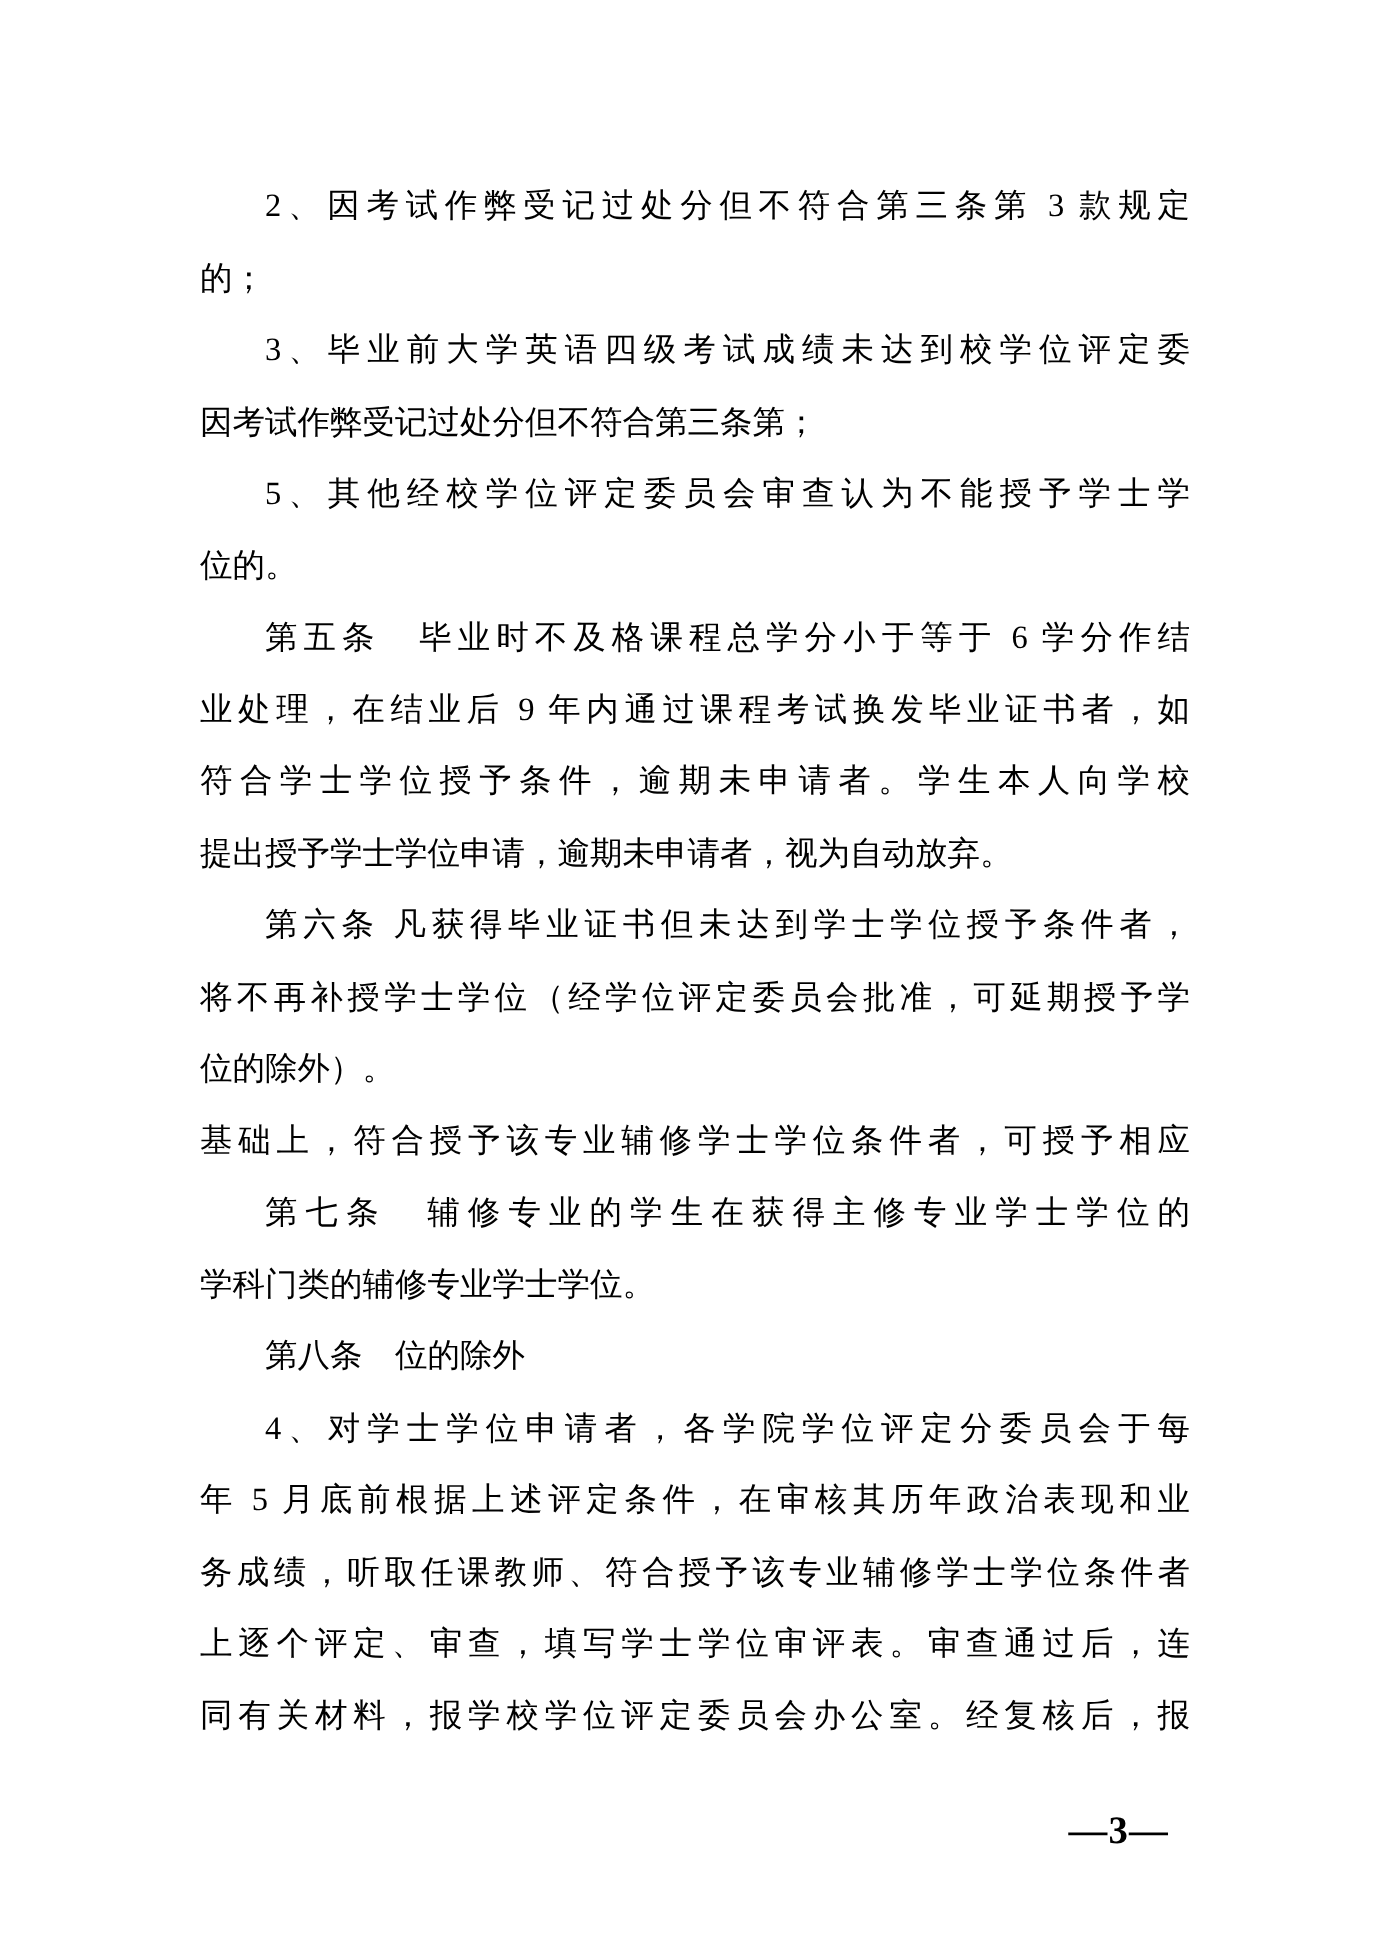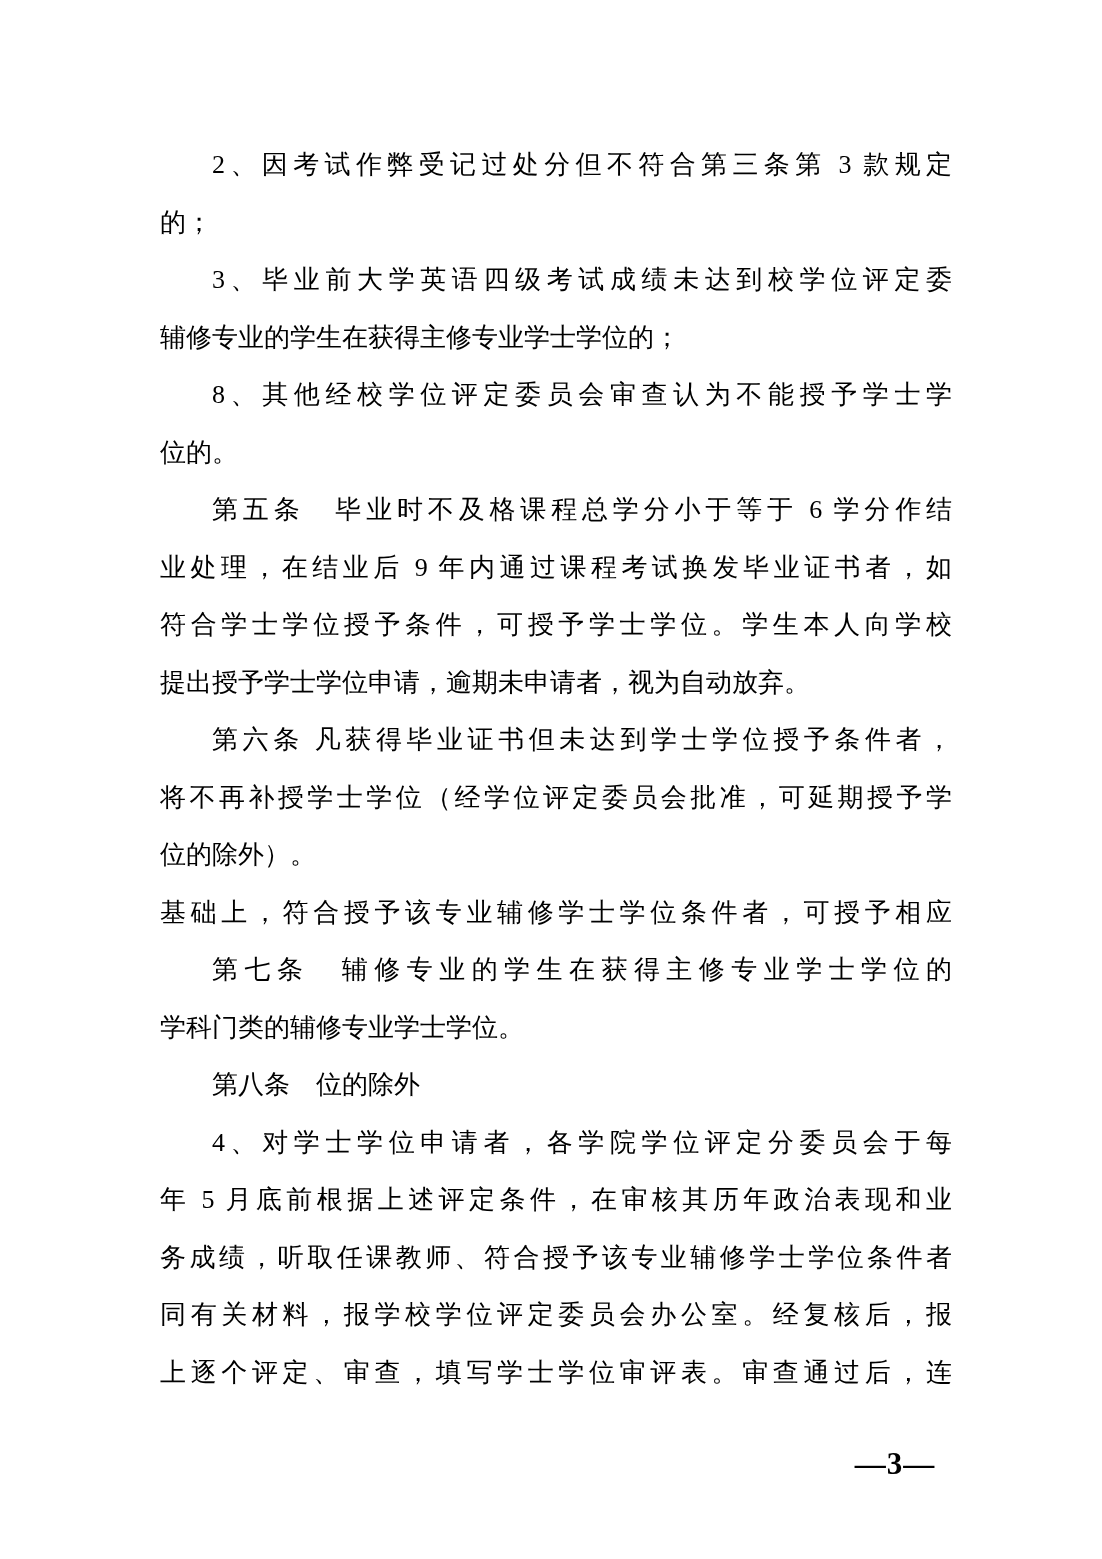--- a/index.html
+++ b/index.html
@@ -55,34 +55,34 @@
   }
 </style>
 </head>
 <body>
 
 <div class="page">
   <div class="doc-body" id="doc-body">
       <div class="line full indent">2、因考试作弊受记过处分但不符合第三条第 3 款规定</div>
       <div class="line lastline">的；</div>
       <div class="line full indent">3、毕业前大学英语四级考试成绩未达到校学位评定委</div>
-      <div class="line lastline">辅修专业的学生在获得主修专业学士学位的；</div>
-      <div class="line full indent">8、其他经校学位评定委员会审查认为不能授予学士学</div>
+      <div class="line lastline">因考试作弊受记过处分但不符合第三条第；</div>
+      <div class="line full indent">5、其他经校学位评定委员会审查认为不能授予学士学</div>
       <div class="line lastline">位的。</div>
       <div class="line full indent">第五条　毕业时不及格课程总学分小于等于 6 学分作结</div>
       <div class="line full">业处理，在结业后 9 年内通过课程考试换发毕业证书者，如</div>
-      <div class="line full">符合学士学位授予条件，可授予学士学位。学生本人向学校</div>
+      <div class="line full">符合学士学位授予条件，逾期未申请者。学生本人向学校</div>
       <div class="line lastline">提出授予学士学位申请，逾期未申请者，视为自动放弃。</div>
       <div class="line full indent">第六条 凡获得毕业证书但未达到学士学位授予条件者，</div>
       <div class="line full">将不再补授学士学位（经学位评定委员会批准，可延期授予学</div>
       <div class="line lastline">位的除外）。</div>
       <div class="line full">基础上，符合授予该专业辅修学士学位条件者，可授予相应</div>
       <div class="line full indent">第七条　辅修专业的学生在获得主修专业学士学位的</div>
       <div class="line lastline">学科门类的辅修专业学士学位。</div>
       <div class="line lastline indent">第八条　位的除外</div>
       <div class="line full indent">4、对学士学位申请者，各学院学位评定分委员会于每</div>
       <div class="line full">年 5 月底前根据上述评定条件，在审核其历年政治表现和业</div>
       <div class="line full">务成绩，听取任课教师、符合授予该专业辅修学士学位条件者</div>
+      <div class="line full">上逐个评定、审查，填写学士学位审评表。审查通过后，连</div>
       <div class="line full">同有关材料，报学校学位评定委员会办公室。经复核后，报</div>
-      <div class="line full">上逐个评定、审查，填写学士学位审评表。审查通过后，连</div>
     </div>
   <div class="page-number">—3—</div>
 </div>
 
 </body></html>

